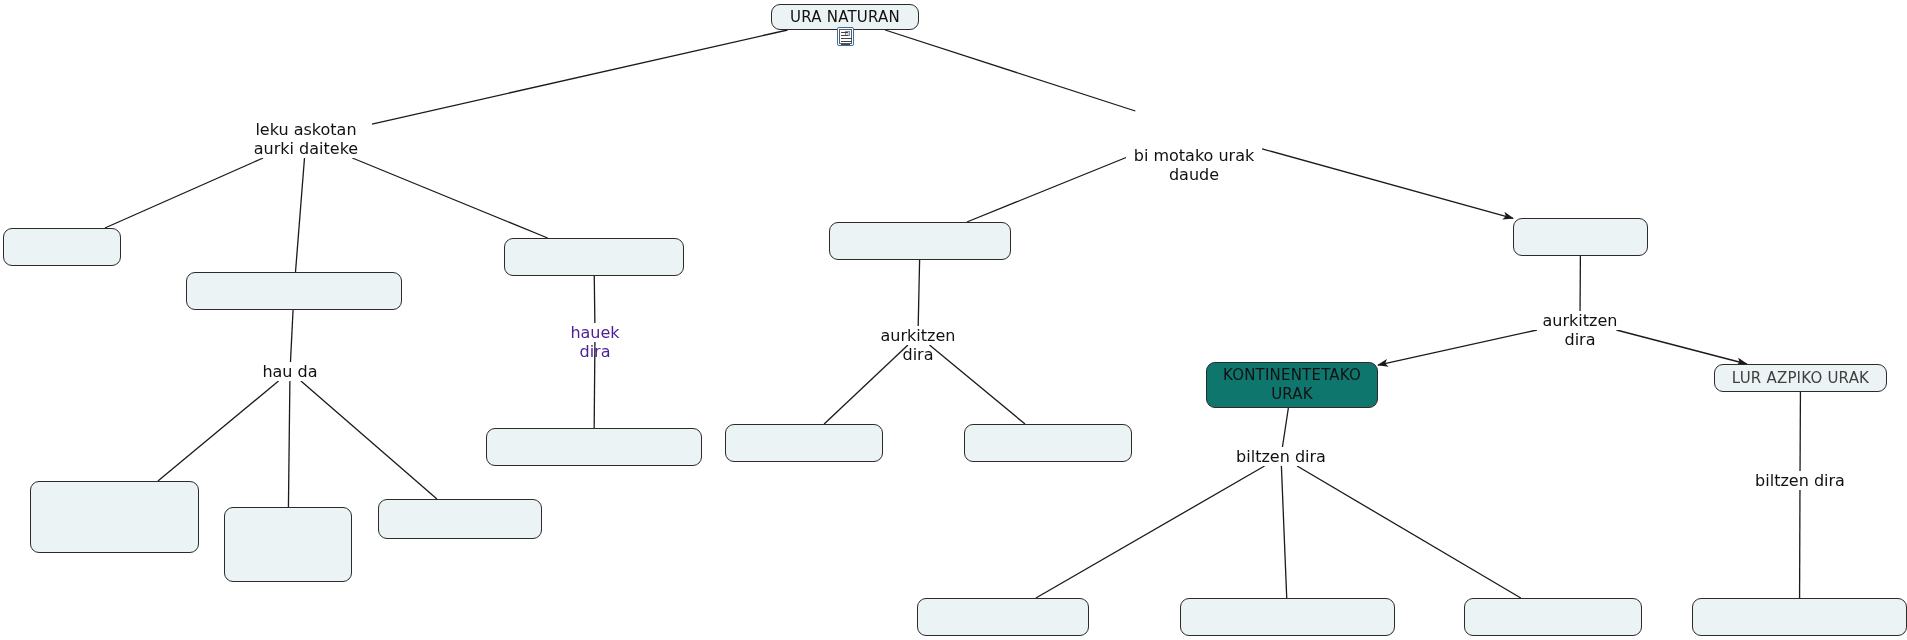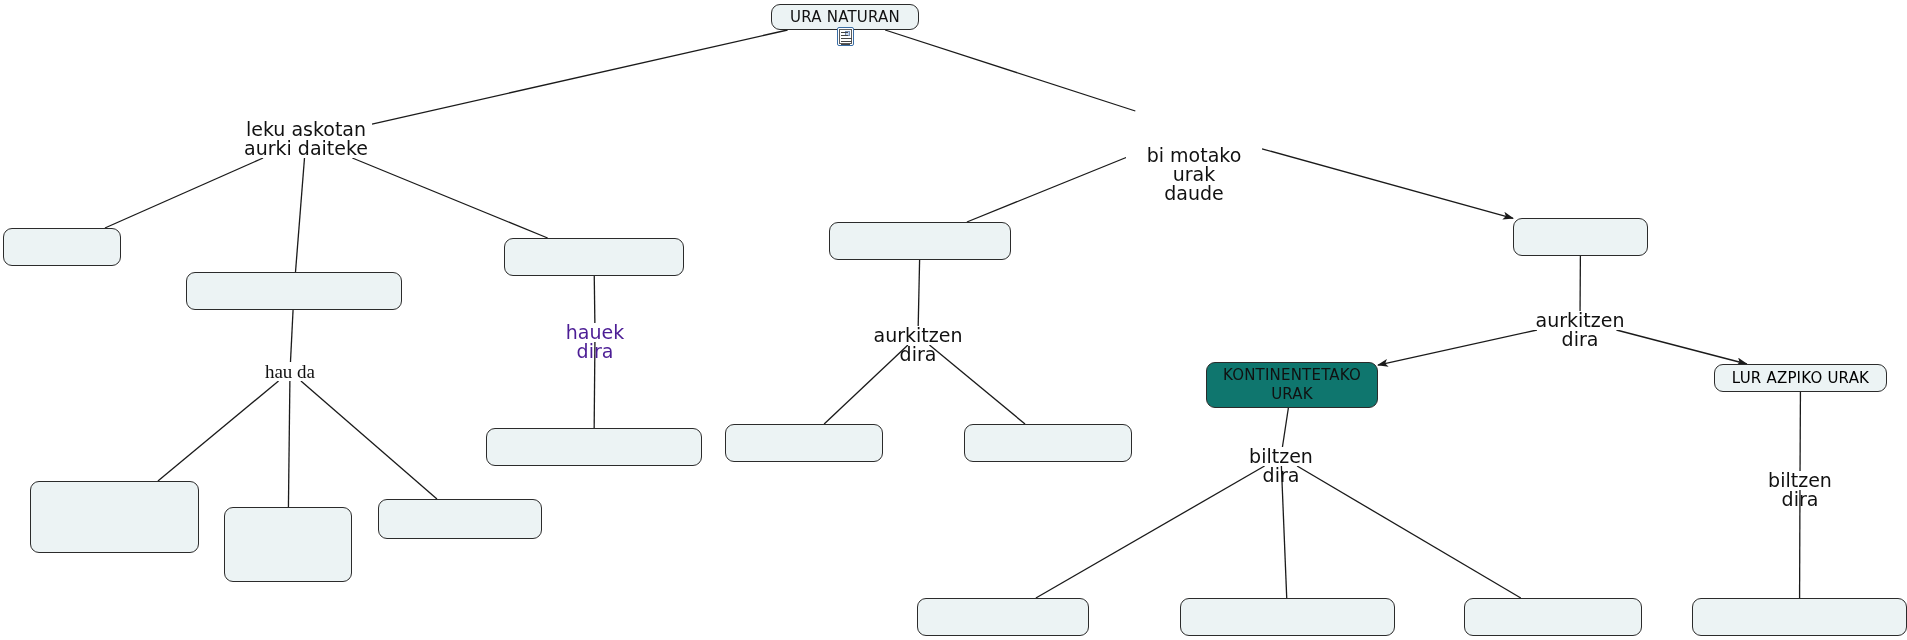--- a/index.html
+++ b/index.html
@@ -42,21 +42,21 @@
     letter-spacing: 0.2px;
     padding: 2px 0;
     white-space: pre-line;
   }
   .node.empty {
     color: transparent;
   }
   .linklabel {
     position: absolute;
     color: #111111;
-    font-size: 19px;
+    font-size: 16px;
     line-height: 19px;
     text-align: center;
     white-space: pre-line;
     background: #ffffff;
     padding: 0 3px;
     box-sizing: border-box;
   }
   .note-icon {
     position: absolute;
     width: 17px;
@@ -140,32 +140,32 @@
       <div class="node empty" style="left: 30px; top: 481px; width: 169px; height: 72px; background: rgb(236, 243, 244); border-color: rgb(43, 43, 43); color: transparent;"></div>
       <div class="node empty" style="left: 224px; top: 507px; width: 128px; height: 75px; background: rgb(236, 243, 244); border-color: rgb(43, 43, 43); color: transparent;"></div>
       <div class="node empty" style="left: 378px; top: 499px; width: 164px; height: 40px; background: rgb(236, 243, 244); border-color: rgb(43, 43, 43); color: transparent;"></div>
       <div class="node empty" style="left: 486px; top: 428px; width: 216px; height: 38px; background: rgb(236, 243, 244); border-color: rgb(43, 43, 43); color: transparent;"></div>
       <div class="node empty" style="left: 829px; top: 222px; width: 182px; height: 38px; background: rgb(236, 243, 244); border-color: rgb(43, 43, 43); color: transparent;"></div>
       <div class="node empty" style="left: 725px; top: 424px; width: 158px; height: 38px; background: rgb(236, 243, 244); border-color: rgb(43, 43, 43); color: transparent;"></div>
       <div class="node empty" style="left: 964px; top: 424px; width: 168px; height: 38px; background: rgb(236, 243, 244); border-color: rgb(43, 43, 43); color: transparent;"></div>
       <div class="node empty" style="left: 1513px; top: 218px; width: 135px; height: 38px; background: rgb(236, 243, 244); border-color: rgb(43, 43, 43); color: transparent;"></div>
       <div class="node" style="left: 1206px; top: 362px; width: 172px; height: 46px; background: #0f766e; border-color: rgb(43, 43, 43); color: rgb(17, 17, 17);">KONTINENTETAKO
 URAK</div>
-      <div class="node" style="left: 1714px; top: 364px; width: 173px; height: 28px; background: rgb(236, 243, 244); border-color: rgb(43, 43, 43); color: #000000;">LUR AZPIKO URAK</div>
+      <div class="node" style="left: 1714px; top: 364px; width: 173px; height: 28px; background: rgb(236, 243, 244); border-color: rgb(43, 43, 43); color: #404040;">LUR AZPIKO URAK</div>
       <div class="node empty" style="left: 917px; top: 598px; width: 172px; height: 38px; background: rgb(236, 243, 244); border-color: rgb(43, 43, 43); color: transparent;"></div>
       <div class="node empty" style="left: 1180px; top: 598px; width: 215px; height: 38px; background: rgb(236, 243, 244); border-color: rgb(43, 43, 43); color: transparent;"></div>
       <div class="node empty" style="left: 1464px; top: 598px; width: 178px; height: 38px; background: rgb(236, 243, 244); border-color: rgb(43, 43, 43); color: transparent;"></div>
       <div class="node empty" style="left: 1692px; top: 598px; width: 215px; height: 38px; background: rgb(236, 243, 244); border-color: rgb(43, 43, 43); color: transparent;"></div>
     </div>
   <div id="labels-layer">
       <div class="linklabel" style="left: 240px; top: 120px; width: 132px; height: 38px; color: rgb(17, 17, 17);">leku askotan
 aurki daiteke</div>
       <div class="linklabel" style="left: 1126px; top: 111px; width: 136px; height: 38px; color: rgb(17, 17, 17); margin-top: 35px;">bi motako urak
 daude</div>
-      <div class="linklabel" style="left: 259px; top: 362px; width: 62px; height: 19px; color: rgb(17, 17, 17); font-family: Liberation Serif, serif;">hau da</div>
+      <div class="linklabel" style="left: 259px; top: 362px; width: 62px; height: 19px; color: rgb(17, 17, 17);">hau da</div>
       <div class="linklabel" style="left: 551px; top: 323px; width: 88px; height: 19px; color: #4c1d95;">hauek dira</div>
       <div class="linklabel" style="left: 862px; top: 326px; width: 112px; height: 19px; color: rgb(17, 17, 17);">aurkitzen dira</div>
       <div class="linklabel" style="left: 1524px; top: 311px; width: 112px; height: 19px; color: rgb(17, 17, 17);">aurkitzen dira</div>
       <div class="linklabel" style="left: 1233px; top: 447px; width: 96px; height: 19px; color: rgb(17, 17, 17);">biltzen dira</div>
       <div class="linklabel" style="left: 1752px; top: 471px; width: 96px; height: 19px; color: rgb(17, 17, 17);">biltzen dira</div>
     </div>
 
   <div class="note-icon" id="root-note-icon" style="left: 837px; top: 27px;">
     <div class="page">
       <span class="sq"></span>

